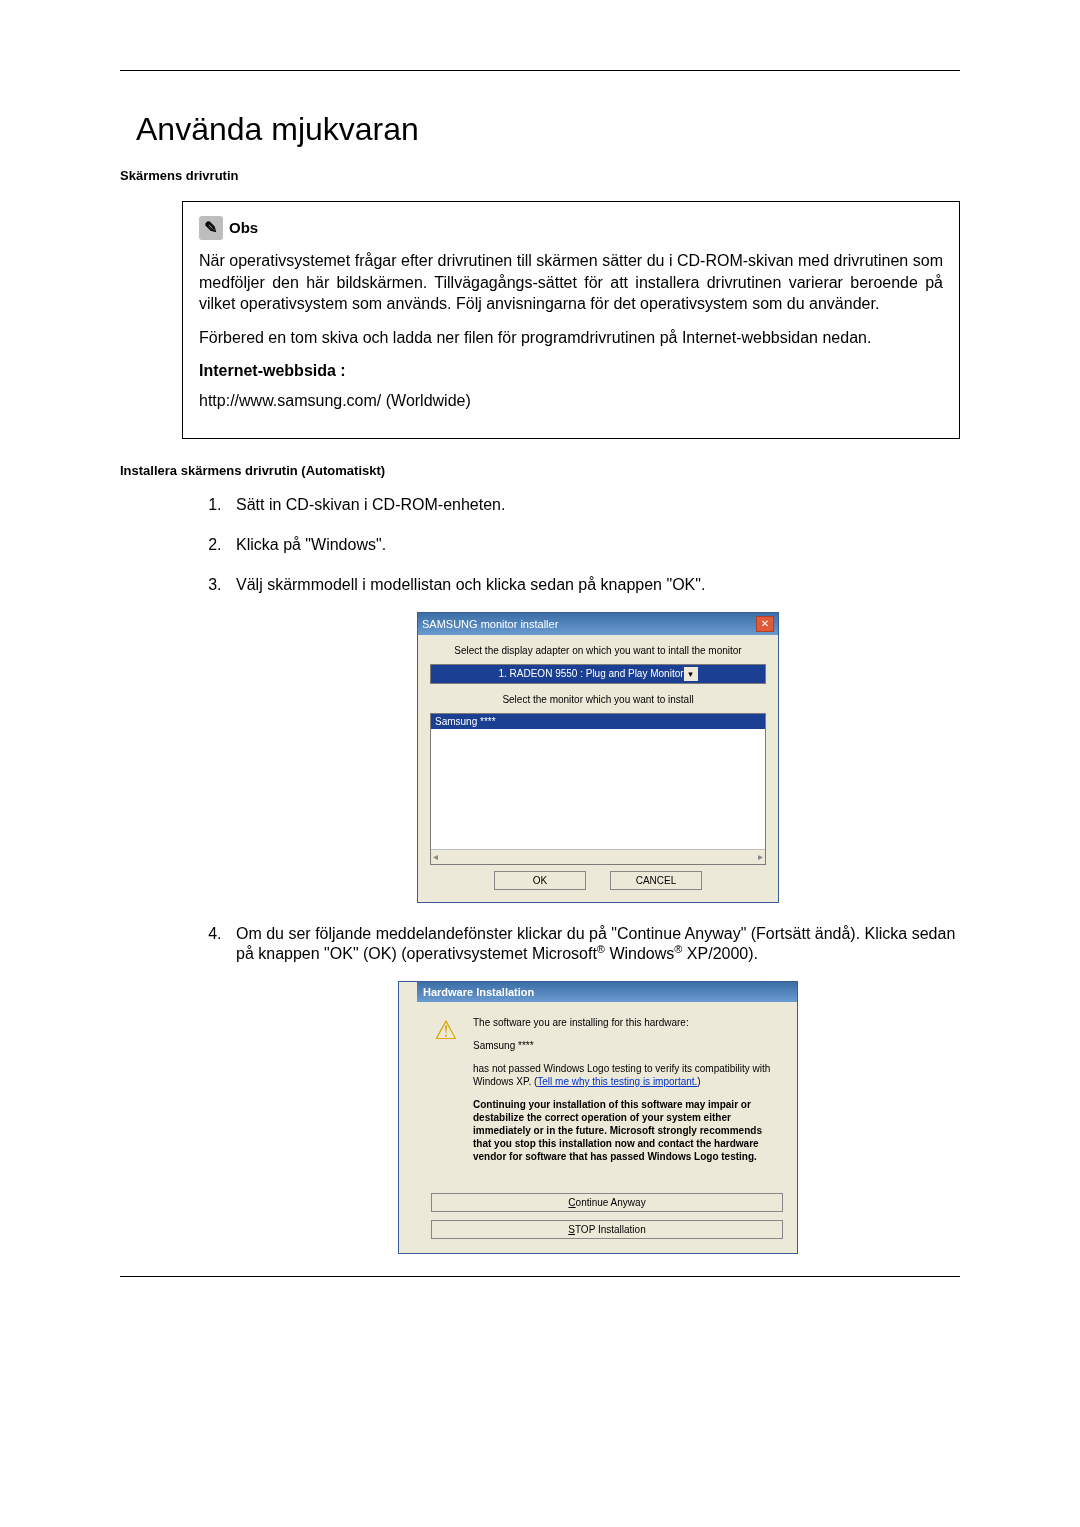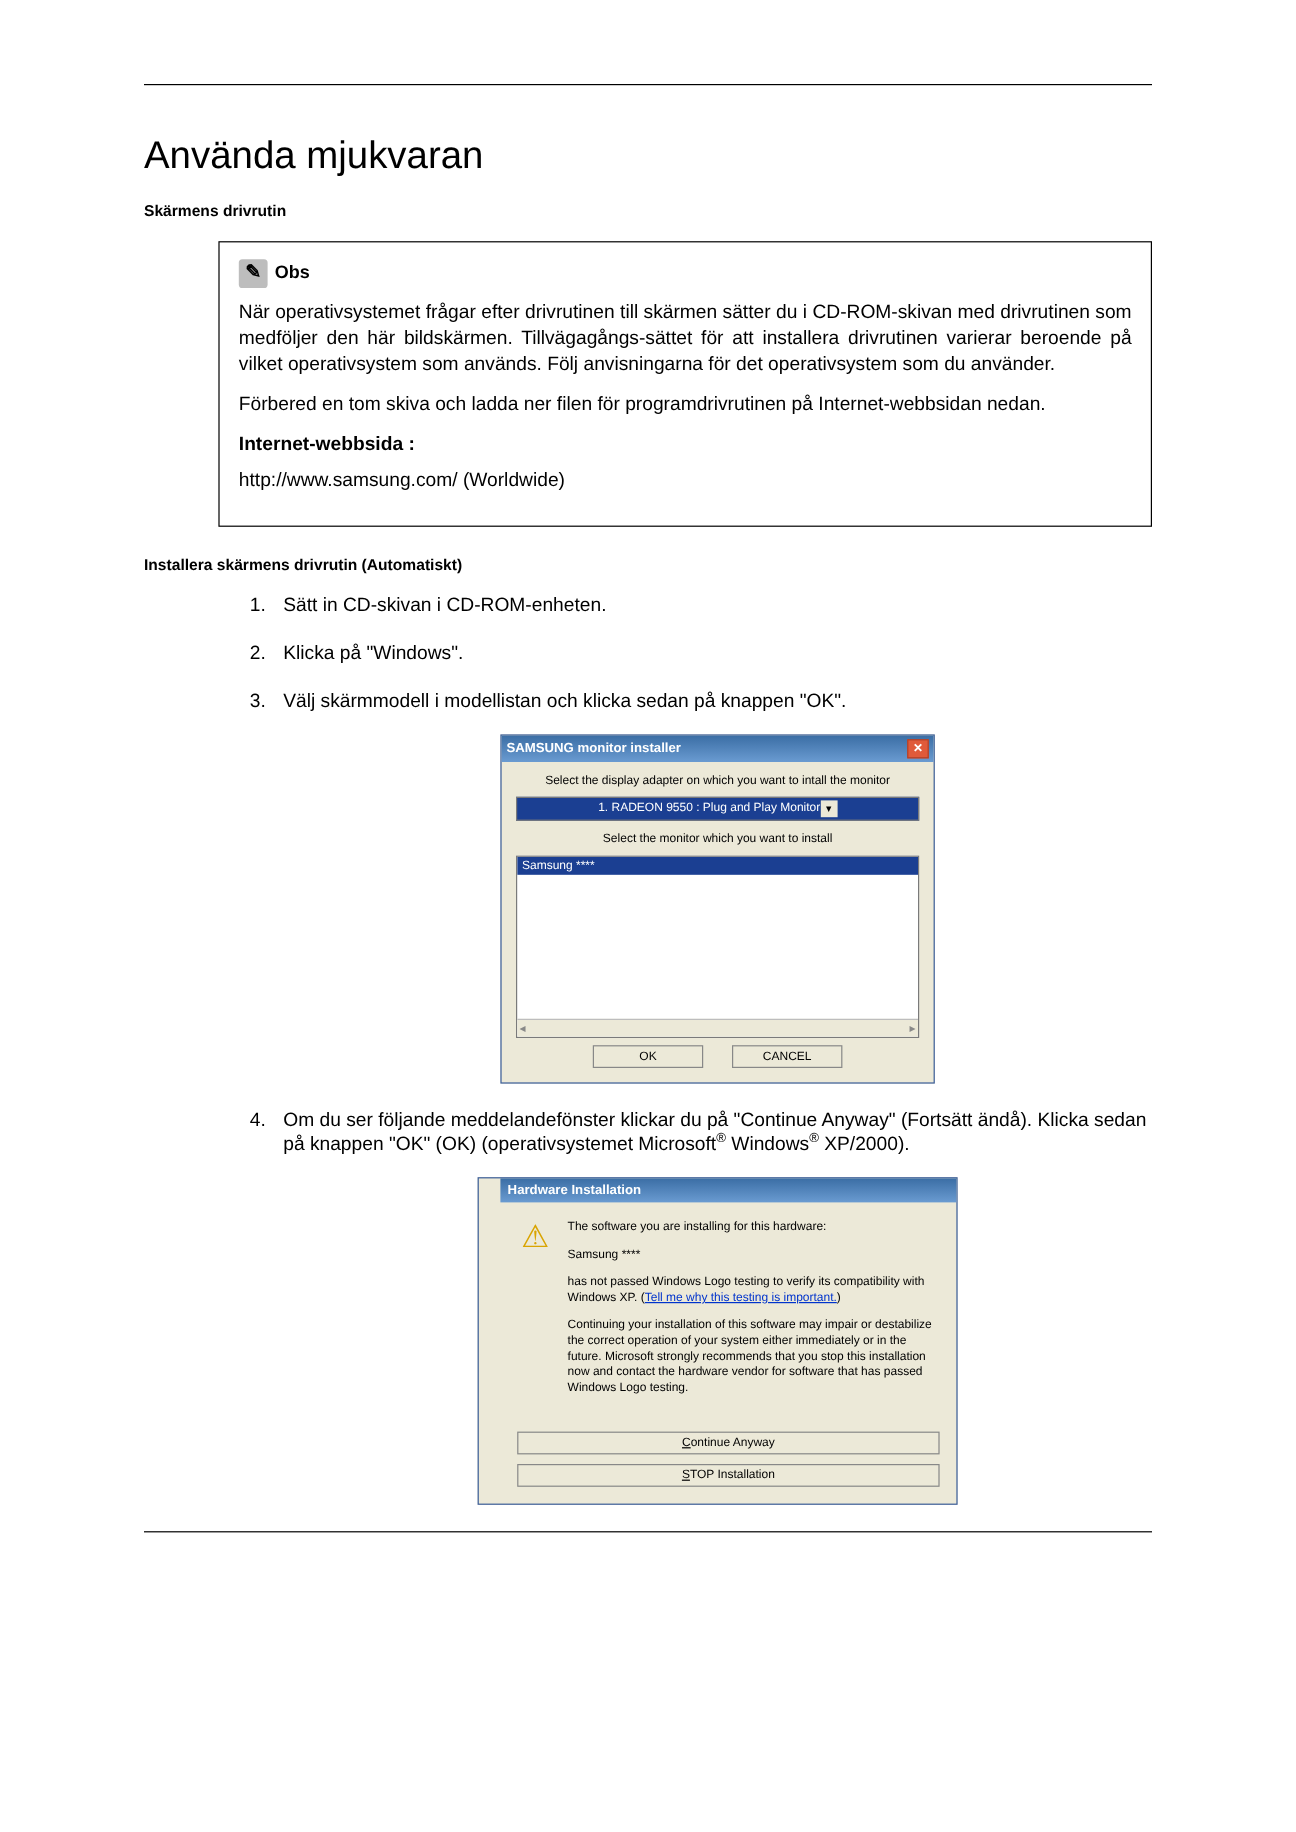--- a/index.html
+++ b/index.html
@@ -14,21 +14,21 @@
     padding: 70px 120px 40px 120px;
   }
   .hr-top, .hr-bottom {
     border: none;
     border-top: 1px solid #000;
     margin: 0;
   }
   .title {
     font-size: 32px;
     font-weight: normal;
-    margin: 40px 0 20px 0;
+    margin: 40px 0 20px 16px;
   }
   .subheading {
     font-size: 13px;
     font-weight: bold;
     margin: 20px 0 18px 0;
   }
   .note-box {
     border: 1px solid #000;
     padding: 14px 16px 14px 16px;
     margin: 0 0 24px 62px;
@@ -78,21 +78,21 @@
     font-size: 11px;
     color: #000;
   }
   .win-title {
     background: linear-gradient(#3b6ea5,#6a9bd1);
     color: #fff;
     display: flex;
     align-items: center;
     justify-content: space-between;
     padding: 3px 4px;
-    font-weight: bold;
+    font-weight: normal;
     font-size: 11px;
   }
   .win-close {
     width: 16px;
     height: 14px;
     background: #e05a3a;
     color: #fff;
     display: flex;
     align-items: center;
     justify-content: center;
@@ -189,21 +189,21 @@
   .hw-icon {
     width:30px;height:30px;
     flex-shrink:0;
     display:flex;align-items:center;justify-content:center;
     font-size:26px;
     color:#d9a400;
   }
   .hw-text { flex:1; }
   .hw-text p { margin:0 0 10px 0; line-height:1.3;}
   .hw-text .link { color:#0033cc; text-decoration:underline; }
-  .hw-text .bold { font-weight:normal; }
+  .hw-text .bold { font-weight:bold; }
   .hw-buttons {
     padding: 6px 14px 14px 14px;
     display:flex;
     justify-content:center;
     gap:8px;
     flex-direction:column;
   }
   .sup { vertical-align: super; font-size: 11px; }
 </style>
 </head>

